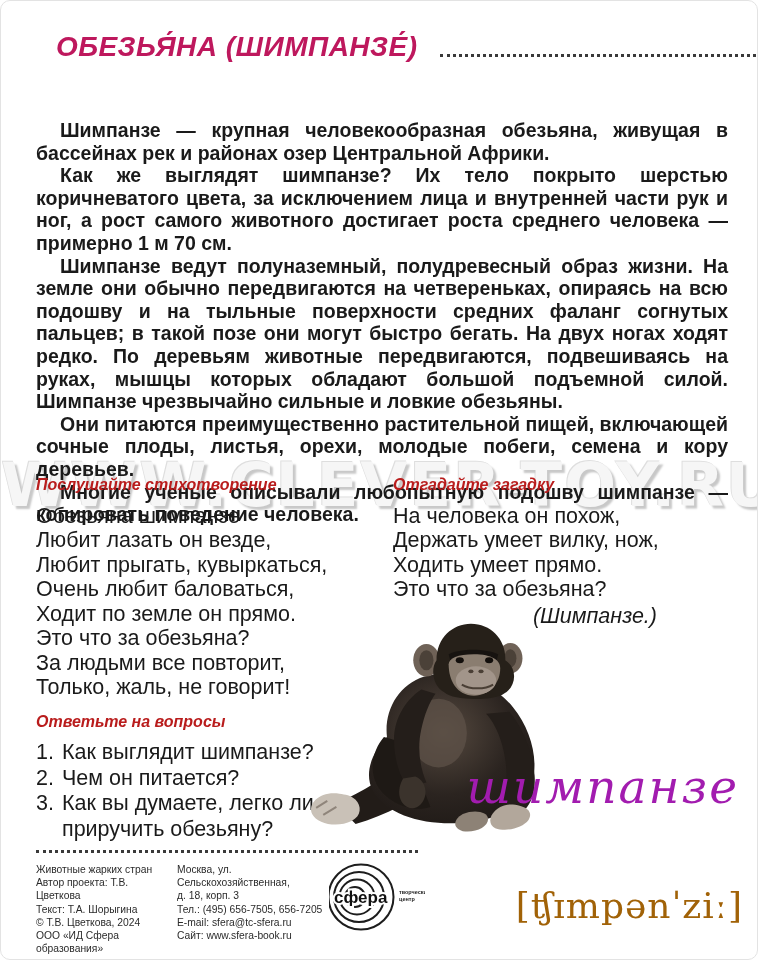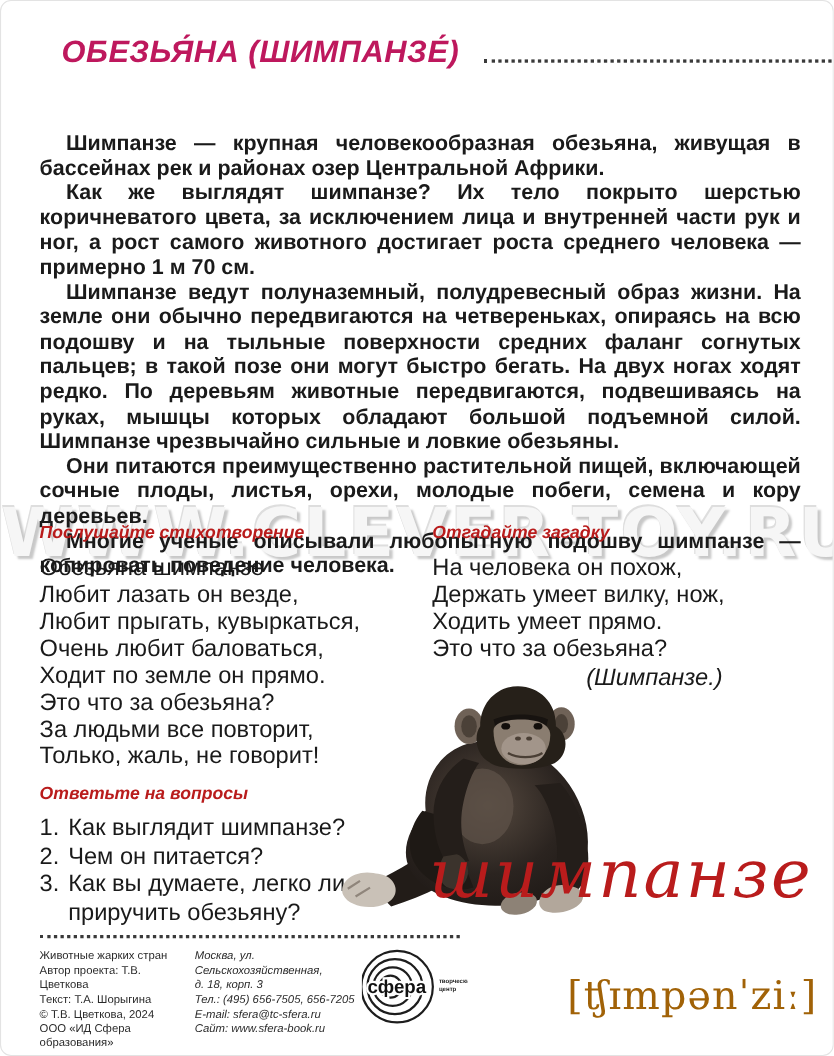--- a/index.html
+++ b/index.html
@@ -69,42 +69,42 @@
   .q-num{width:26px;flex:0 0 26px;}
   .q-text{flex:1;}
   
   .chimp{
     position:absolute;left:300px;top:612px;width:268px;height:228px;
   }
   
   .vocab-ru{
     position:absolute;right:18px;top:758px;
     font-family:"DejaVu Serif", serif;
-    font-style:italic;font-size:61px;color:#b91c1c;
+    font-style:italic;font-size:47px;color:#a21caf;
     letter-spacing:2px;
   }
   .vocab-en{
     position:absolute;right:24px;top:812px;
     font-size:60px;font-weight:500;color:#2e2e2e;
     letter-spacing:1px;
   }
   .vocab-tr{
     position:absolute;right:14px;top:884px;
     font-family:"DejaVu Serif", serif;
     font-size:36px;color:#a16207;letter-spacing:1px;
   }
   
   .footer-rule{
     position:absolute;left:35px;top:849px;width:382px;
     border-top:3px dotted #3a3a3a;height:0;
   }
   .footer-col1{position:absolute;left:35px;top:862px;width:138px;
     font-size:10.3px;line-height:13.2px;color:#2b2b2b;}
   .footer-col2{position:absolute;left:176px;top:862px;width:152px;
-    font-size:10.3px;line-height:13.2px;color:#2b2b2b;font-style:italic;}
+    font-size:10.3px;line-height:13.2px;color:#2b2b2b;}
   .footer-col1 .bold{font-weight:normal;}
   .footer-logo{position:absolute;left:328px;top:858px;width:96px;height:82px;}
   .fline{margin:0;}
 </style>
 </head>
 <body>
 
 <div class="page">
 
   <div class="watermark">WWW.CLEVER-TOY.RU</div>

